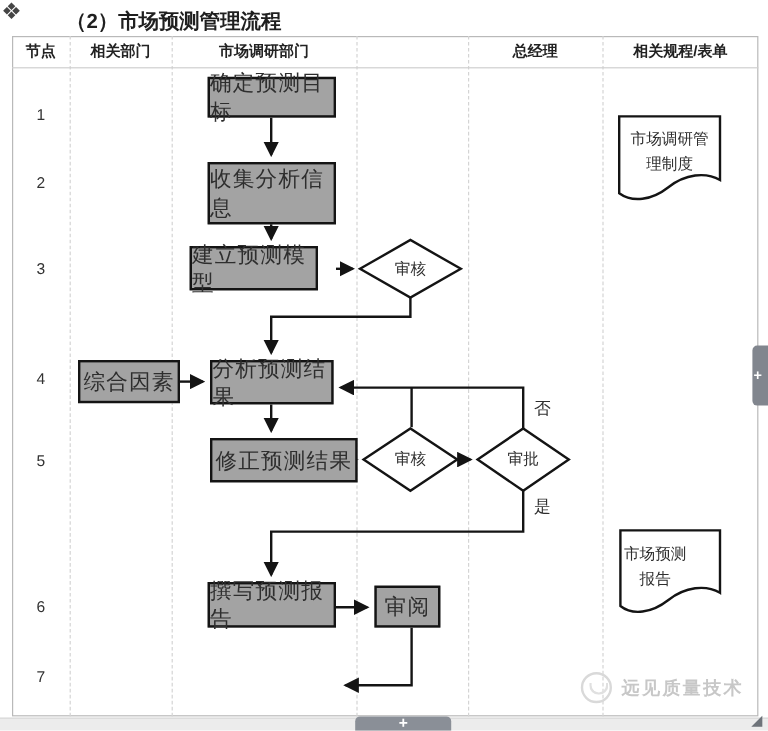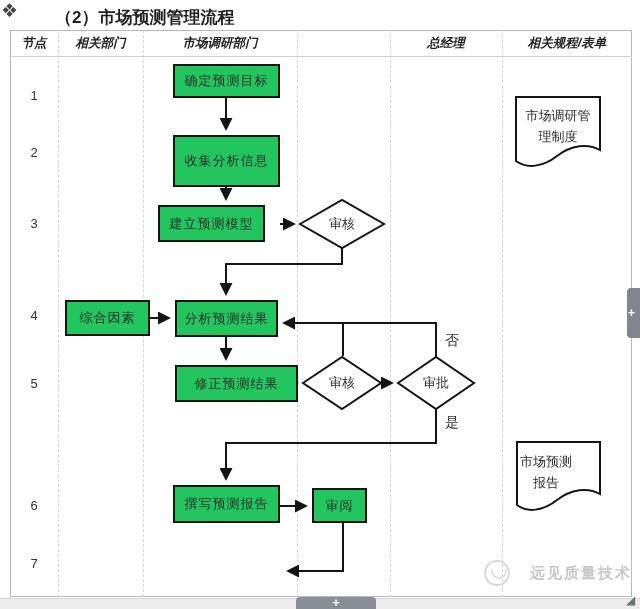--- a/index.html
+++ b/index.html
@@ -7,32 +7,32 @@
   body { font-family:"Liberation Sans","DejaVu Sans",sans-serif; }
   .screen { position:relative; width:640px; height:609px; background:#fff; overflow:hidden; }
 
   .move-handle { position:absolute; left:1px; top:0px; font-size:19px; color:#454545; line-height:22px; cursor:move; }
   .page-title { position:absolute; left:55px; top:6px; font-size:17px; font-weight:bold; color:#1f1f1f; }
 
   
   .tbl-border { position:absolute; left:10px; top:30px; width:622px; height:567px; border:1px solid #b9b9b9; }
   .vline { position:absolute; top:30px; height:567px; width:0; border-left:1px dashed #d4d4d4; }
   .hline-header { position:absolute; left:10px; top:56px; width:622px; height:0; border-top:1px solid #cfcfcf; }
-  .th { position:absolute; top:30px; height:26px; display:flex; align-items:center; justify-content:center; font-size:12.5px; font-weight:bold; color:#222;font-style:italic; }
+  .th { position:absolute; top:30px; height:26px; display:flex; align-items:center; justify-content:center; font-size:12.5px; font-weight:bold; color:#222; }
   .node-num { position:absolute; width:48px; left:10px; text-align:center; font-size:13px; color:#333; }
 
   
   svg.connectors { position:absolute; left:0; top:0; }
-  .box { position:absolute; background:#22c55e; border:2px solid #141414; display:flex; align-items:center; justify-content:center; font-size:13px; color:#2e2e2e; letter-spacing:1px; }
+  .box { position:absolute; background:#a3a3a3; border:2px solid #141414; display:flex; align-items:center; justify-content:center; font-size:18px; color:#2e2e2e; letter-spacing:1px; }
   .shape-label { position:absolute; display:flex; align-items:center; justify-content:center; font-size:13px; color:#2e2e2e; }
   .branch-label { position:absolute; font-size:14px; color:#2e2e2e; }
   .doc-label { position:absolute; display:flex; align-items:center; justify-content:center; text-align:center; font-size:13px; color:#2e2e2e; white-space:pre-line; line-height:1.6; }
 
   
-  .watermark { position:absolute; left:484px; top:560px; display:flex; align-items:center; gap:20px; }
+  .watermark { position:absolute; left:484px; top:560px; display:flex; align-items:center; gap:8px; }
   .wm-logo { width:26px; height:26px; border:2px solid #d9d9d9; border-radius:50%; position:relative; }
   .wm-logo::after { content:""; position:absolute; left:5px; top:7px; width:12px; height:8px; border:2px solid #e0e0e0; border-top:none; border-radius:0 0 10px 10px; }
   .wm-text { font-size:15px; color:#c7c7c7; letter-spacing:2px; font-weight:bold; }
 
   
   .bottom-strip { position:absolute; left:0; top:598px; width:640px; height:11px; background:#ececec; border-top:1px solid #d8d8d8; }
   .expander-bottom { position:absolute; left:296px; top:597px; width:80px; height:14px; background:#8a8f97; border-radius:4px 4px 0 0; display:flex; align-items:flex-start; justify-content:center; color:#fff; font-size:13px; line-height:12px; font-weight:bold; cursor:pointer; }
   .expander-right { position:absolute; left:627px; top:288px; width:13px; height:50px; background:#81868e; border-radius:4px 0 0 4px; display:flex; align-items:center; justify-content:flex-start; color:#fff; font-size:12px; font-weight:bold; padding-left:1px; cursor:pointer; }
   .resize-corner { position:absolute; left:626px; top:593px; font-size:12px; color:#6e737a; }
 </style>

